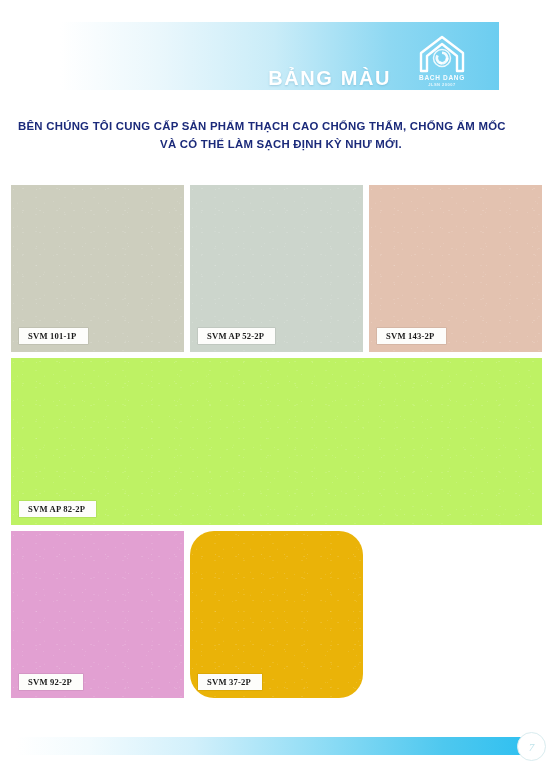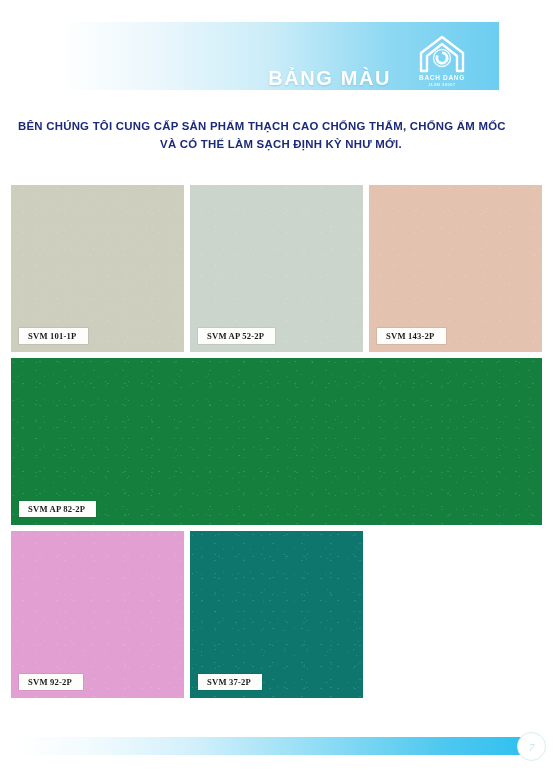--- a/index.html
+++ b/index.html
@@ -216,30 +216,30 @@
     </div>
     <div class="swatch third" style="background: rgb(204, 213, 204);">
       <div class="swatch-label">SVM AP 52-2P</div>
     </div>
     <div class="swatch third" style="background: rgb(227, 194, 176);">
       <div class="swatch-label">SVM 143-2P</div>
     </div>
   </div>
 
   <div class="swatch-row">
-    <div class="swatch full" style="background: #15803d;">
+    <div class="swatch full" style="background: #bef264;">
       <div class="swatch-label">SVM AP 82-2P</div>
     </div>
   </div>
 
   <div class="swatch-row">
     <div class="swatch third" style="background: rgb(226, 160, 210);">
       <div class="swatch-label">SVM 92-2P</div>
     </div>
-    <div class="swatch third" style="background: #0f766e;">
+    <div class="swatch third" style="background: #eab308; border-radius: 24px;">
       <div class="swatch-label">SVM 37-2P</div>
     </div>
   </div>
 
 </div>
 
 <div class="footer">
   <div class="footer-bar" style="background-image: linear-gradient(to right, rgb(255, 255, 255) 0%, rgb(242, 251, 254) 14%, rgb(210, 240, 251) 34%, rgb(145, 221, 245) 58%, rgb(78, 200, 239) 82%, rgb(44, 191, 240) 100%);"></div>
   <div class="page-circle">7</div>
 </div>

